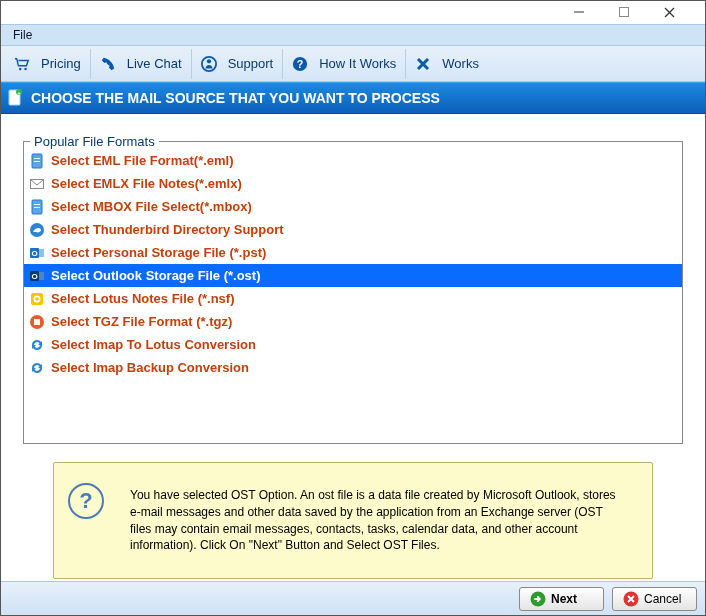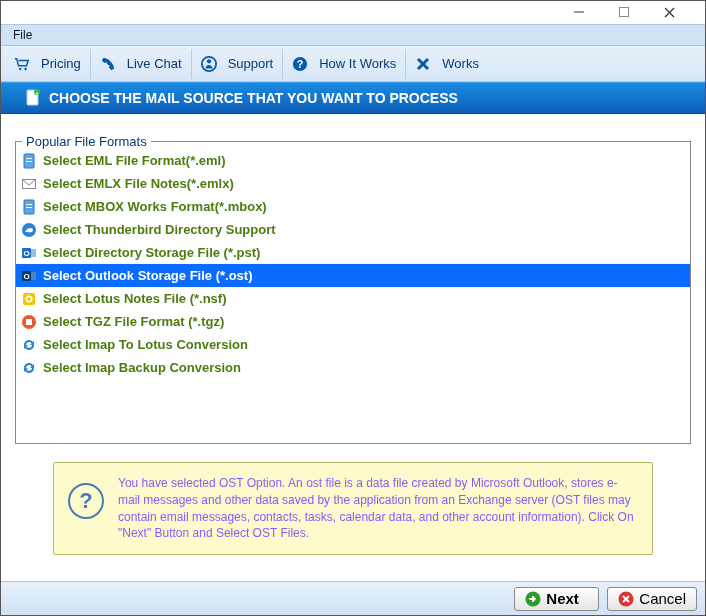--- a/index.html
+++ b/index.html
@@ -9,37 +9,37 @@
   .titlebar { height: 23px; background: #fff; display: flex; align-items: flex-start; justify-content: flex-end; padding-right: 2px; }
   .titlebar button { width: 45px; height: 22px; background: transparent; border: none; font-size: 14px; color: #333; }
 
   .menubar { background: #cfe3f7; padding: 3px 6px; font-size: 12px; color: #0f172a; border-top: 1px solid #a8c8e6; border-bottom: 1px solid #a8c8e6; }
   .menubar span { padding: 2px 6px; }
 
   .toolbar { background: linear-gradient(#e7f0fa, #d6e6f7); display: flex; align-items: center; padding: 2px 4px; border-bottom: 1px solid #a8c8e6; height: 36px; }
   .toolbar .tb-item { display:flex; align-items:center; gap:11px; padding: 3px 9px; color:#083a6e; font-size:13px; border-right: 1px solid #b7cfe6; height: 30px; cursor: pointer; }
   .toolbar .tb-item:last-child { border-right: none; }
 
-  .banner { background: linear-gradient(#1a8ae2, #0d5fb8); color:#fff; font-weight:bold; font-size:14px; padding: 6px 24px; display:flex; align-items:center; gap:8px; border-top: 1px solid #3aa0ee; border-bottom: 1px solid #084a8e; }
+  .banner { background: linear-gradient(#1a8ae2, #0d5fb8); color:#fff; font-weight:bold; font-size:14px; padding: 6px 6px; display:flex; align-items:center; gap:8px; border-top: 1px solid #3aa0ee; border-bottom: 1px solid #084a8e; }
 
   .main { padding: 20px 10px 10px 10px; }
-  fieldset.popular { border: 1px solid #888; padding: 0; margin: 0 4px; height: 310px; }
+  fieldset.popular { border: 1px solid #888; padding: 0; margin: 0 12px; height: 310px; }
   fieldset.popular legend { color:#083a6e; font-size:13px; padding: 0 4px; margin-left: 6px; }
   .fmt-list { list-style: none; margin: 0; padding: 0; }
-  .fmt-list li { display:flex; align-items:center; gap:6px; padding: 2px 5px 2px 5px; height: 23px; font-size: 13px; font-weight: bold; color:#4d7c0f; cursor:pointer; }
+  .fmt-list li { display:flex; align-items:center; gap:6px; padding: 2px 5px 2px 5px; height: 23px; font-size: 13px; font-weight: bold; color:#c2410c; cursor:pointer; }
   .fmt-list li.selected { background:#0a6cff; color:#fff; }
   .fmt-list li.selected .ico { filter: none; }
   .ico { width:16px; height:16px; display:inline-flex; align-items:center; justify-content:center; font-size:11px; }
 
   .info-panel { margin: 18px 42px 10px 42px; background: #fdfacb; border: 1px solid #b9b568; padding: 12px 14px; display:flex; gap:14px; align-items:flex-start; border-radius: 2px; }
   .info-panel .help-ico { width:36px; height:36px; border-radius:50%; border:2px solid #4a7bb8; display:flex; align-items:center; justify-content:center; color:#4a7bb8; font-size:22px; font-weight:bold; flex-shrink:0; margin-top:8px; }
-  .info-panel p { margin:0; font-size:12px; color:#8b5cf6; line-height:1.4; }
+  .info-panel p { margin:12px; font-size:12px; color:#000000; line-height:1.4; }
 
   .footer { position:absolute; bottom:0; left:0; right:0; background: linear-gradient(#e7f0fa, #d0e2f5); border-top: 1px solid #a8c8e6; padding: 4px 8px; display:flex; justify-content:flex-end; gap:8px; height: 34px; align-items:center; }
-  .footer button { display:flex; align-items:center; gap:5px; min-width: 85px; height: 24px; padding: 2px 10px; background: linear-gradient(#fff,#e4e4e4); border:1px solid #8a8a8a; border-radius:3px; font-size:15px; cursor:pointer; }
+  .footer button { display:flex; align-items:center; gap:5px; min-width: 85px; height: 24px; padding: 2px 10px; background: linear-gradient(#fff,#e4e4e4); border:1px solid #8a8a8a; border-radius:3px; font-size:12px; cursor:pointer; }
   .footer button.primary { font-weight:bold; }
 
   svg { display:block; }
 </style>
 </head>
 <body>
 
 <div class="titlebar">
   <button aria-label="minimize">
     <svg width="10" height="10">
@@ -147,40 +147,40 @@
           <span>Select EMLX File Notes(*.emlx)</span>
         </li>
         <li>
           <span class="ico">
             <svg width="16" height="16">
               <rect x="3" y="1" width="10" height="14" rx="1" fill="#5aa7e8" stroke="#2b77b8"></rect>
               <rect x="5" y="5" width="6" height="1" fill="#fff"></rect>
               <rect x="5" y="8" width="6" height="1" fill="#fff"></rect>
             </svg>
           </span>
-          <span>Select MBOX Works Format(*.mbox)</span>
+          <span>Select MBOX File Select(*.mbox)</span>
         </li>
         <li>
           <span class="ico">
             <svg width="16" height="16">
               <circle cx="8" cy="8" r="7" fill="#2a84d2"></circle>
               <path d="M4 10c2-5 8-5 8-2 0 2-3 3-5 2" fill="#fff"></path>
             </svg>
           </span>
           <span>Select Thunderbird Directory Support</span>
         </li>
         <li>
           <span class="ico">
             <svg width="16" height="16">
               <rect x="1" y="3" width="9" height="10" rx="1" fill="#1d6fc4"></rect>
               <text x="5.5" y="11" text-anchor="middle" font-size="8" fill="#fff" font-weight="bold">O</text>
               <rect x="10" y="4" width="5" height="8" fill="#8dc1ef"></rect>
             </svg>
           </span>
-          <span>Select Directory Storage File (*.pst)</span>
+          <span>Select Personal Storage File (*.pst)</span>
         </li>
         <li class="selected">
           <span class="ico">
             <svg width="16" height="16">
               <rect x="1" y="3" width="9" height="10" rx="1" fill="#083a6e"></rect>
               <text x="5.5" y="11" text-anchor="middle" font-size="8" fill="#fff" font-weight="bold">O</text>
               <rect x="10" y="4" width="5" height="8" fill="#4b86bd"></rect>
             </svg>
           </span>
           <span>Select Outlook Storage File (*.ost)</span>

